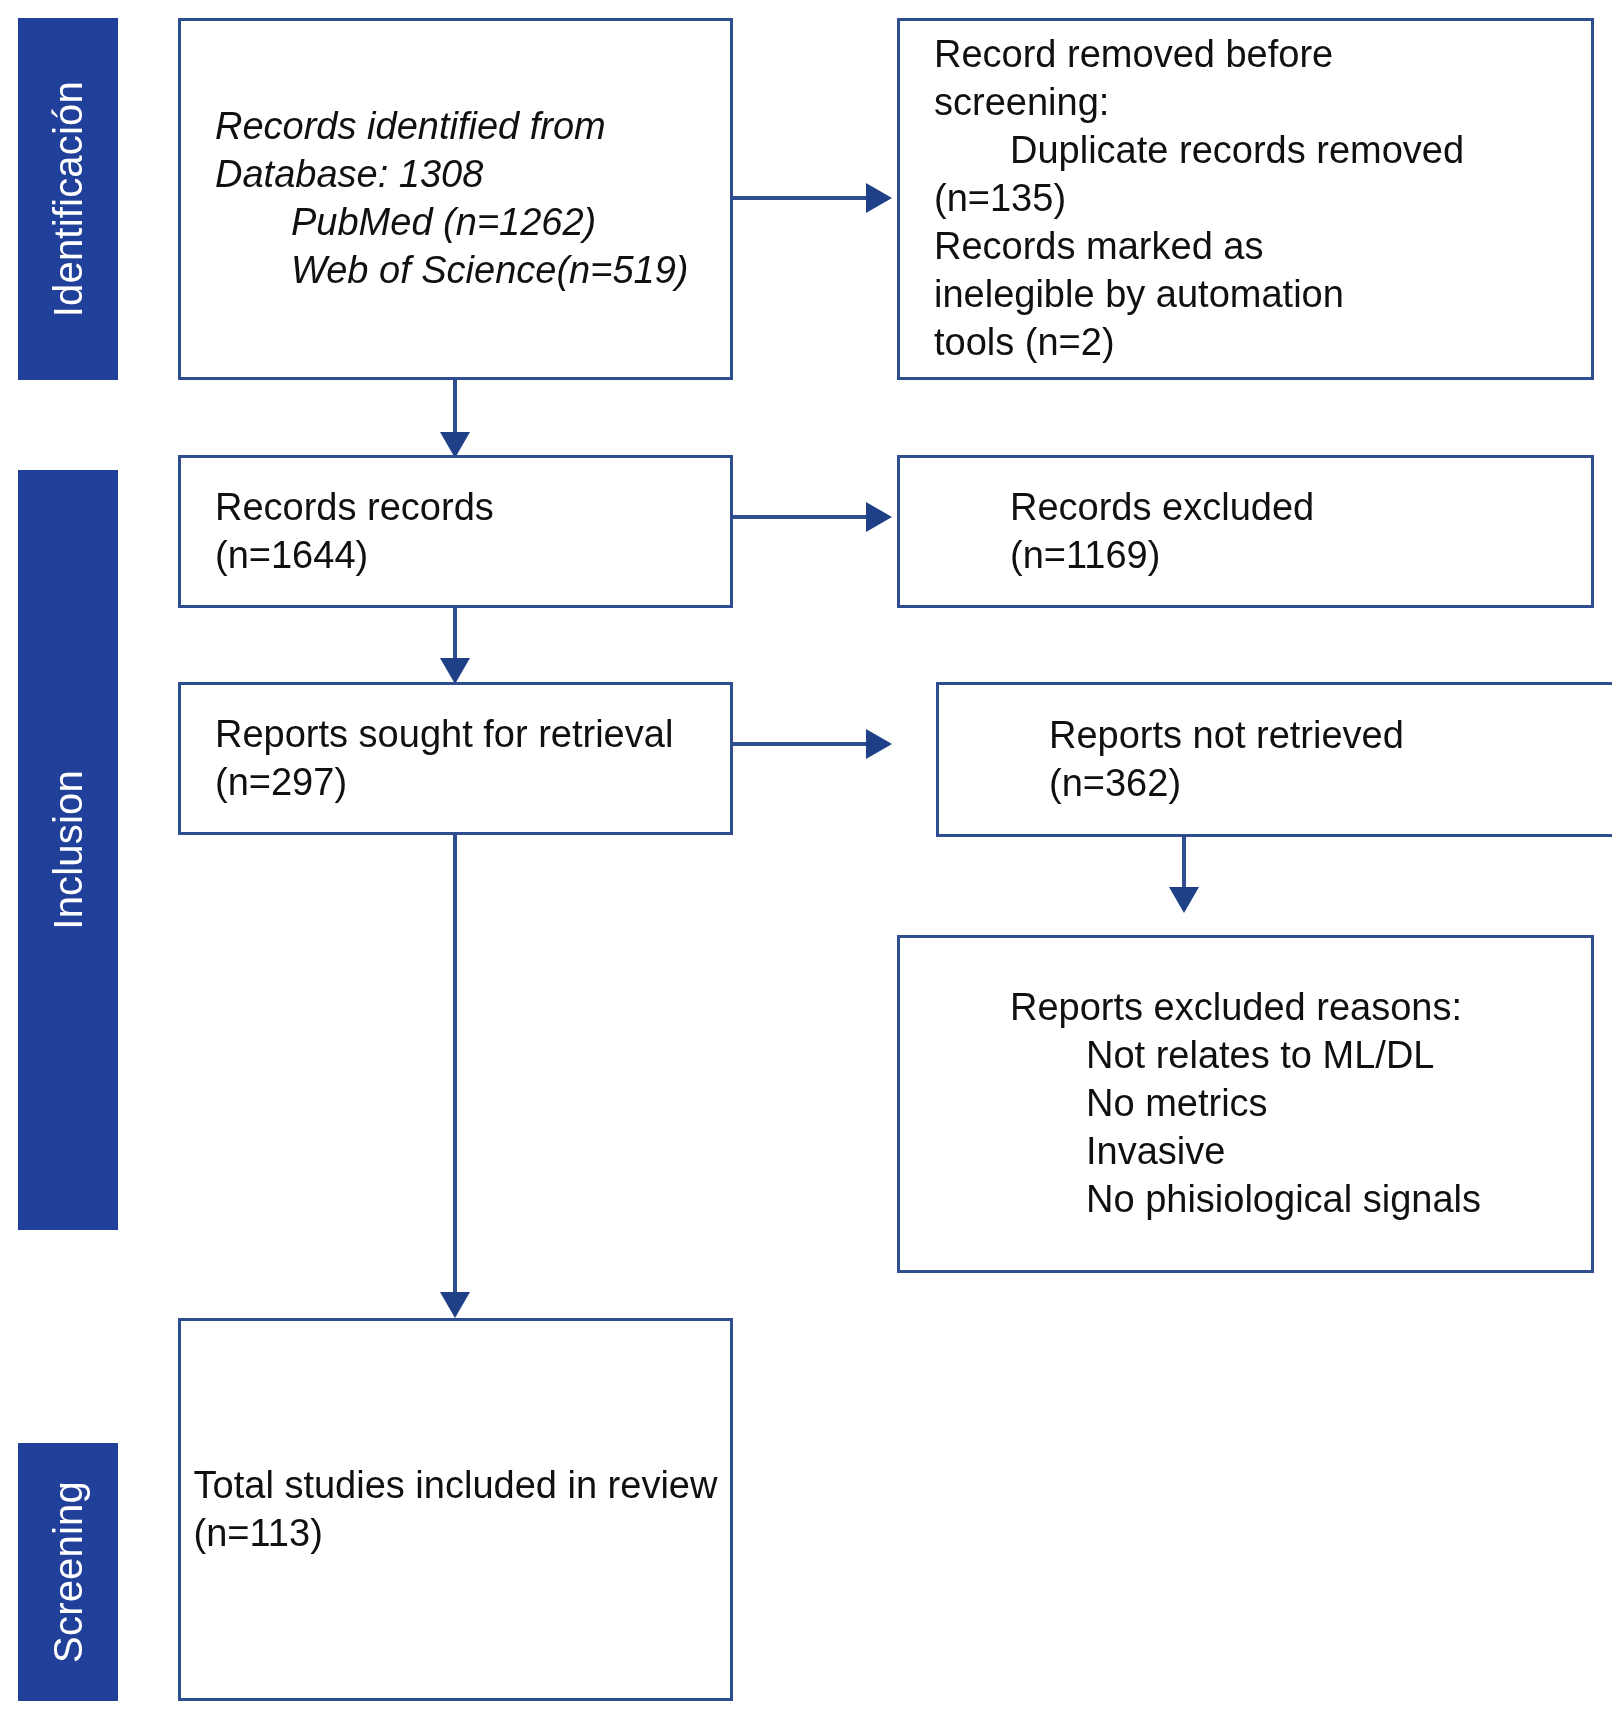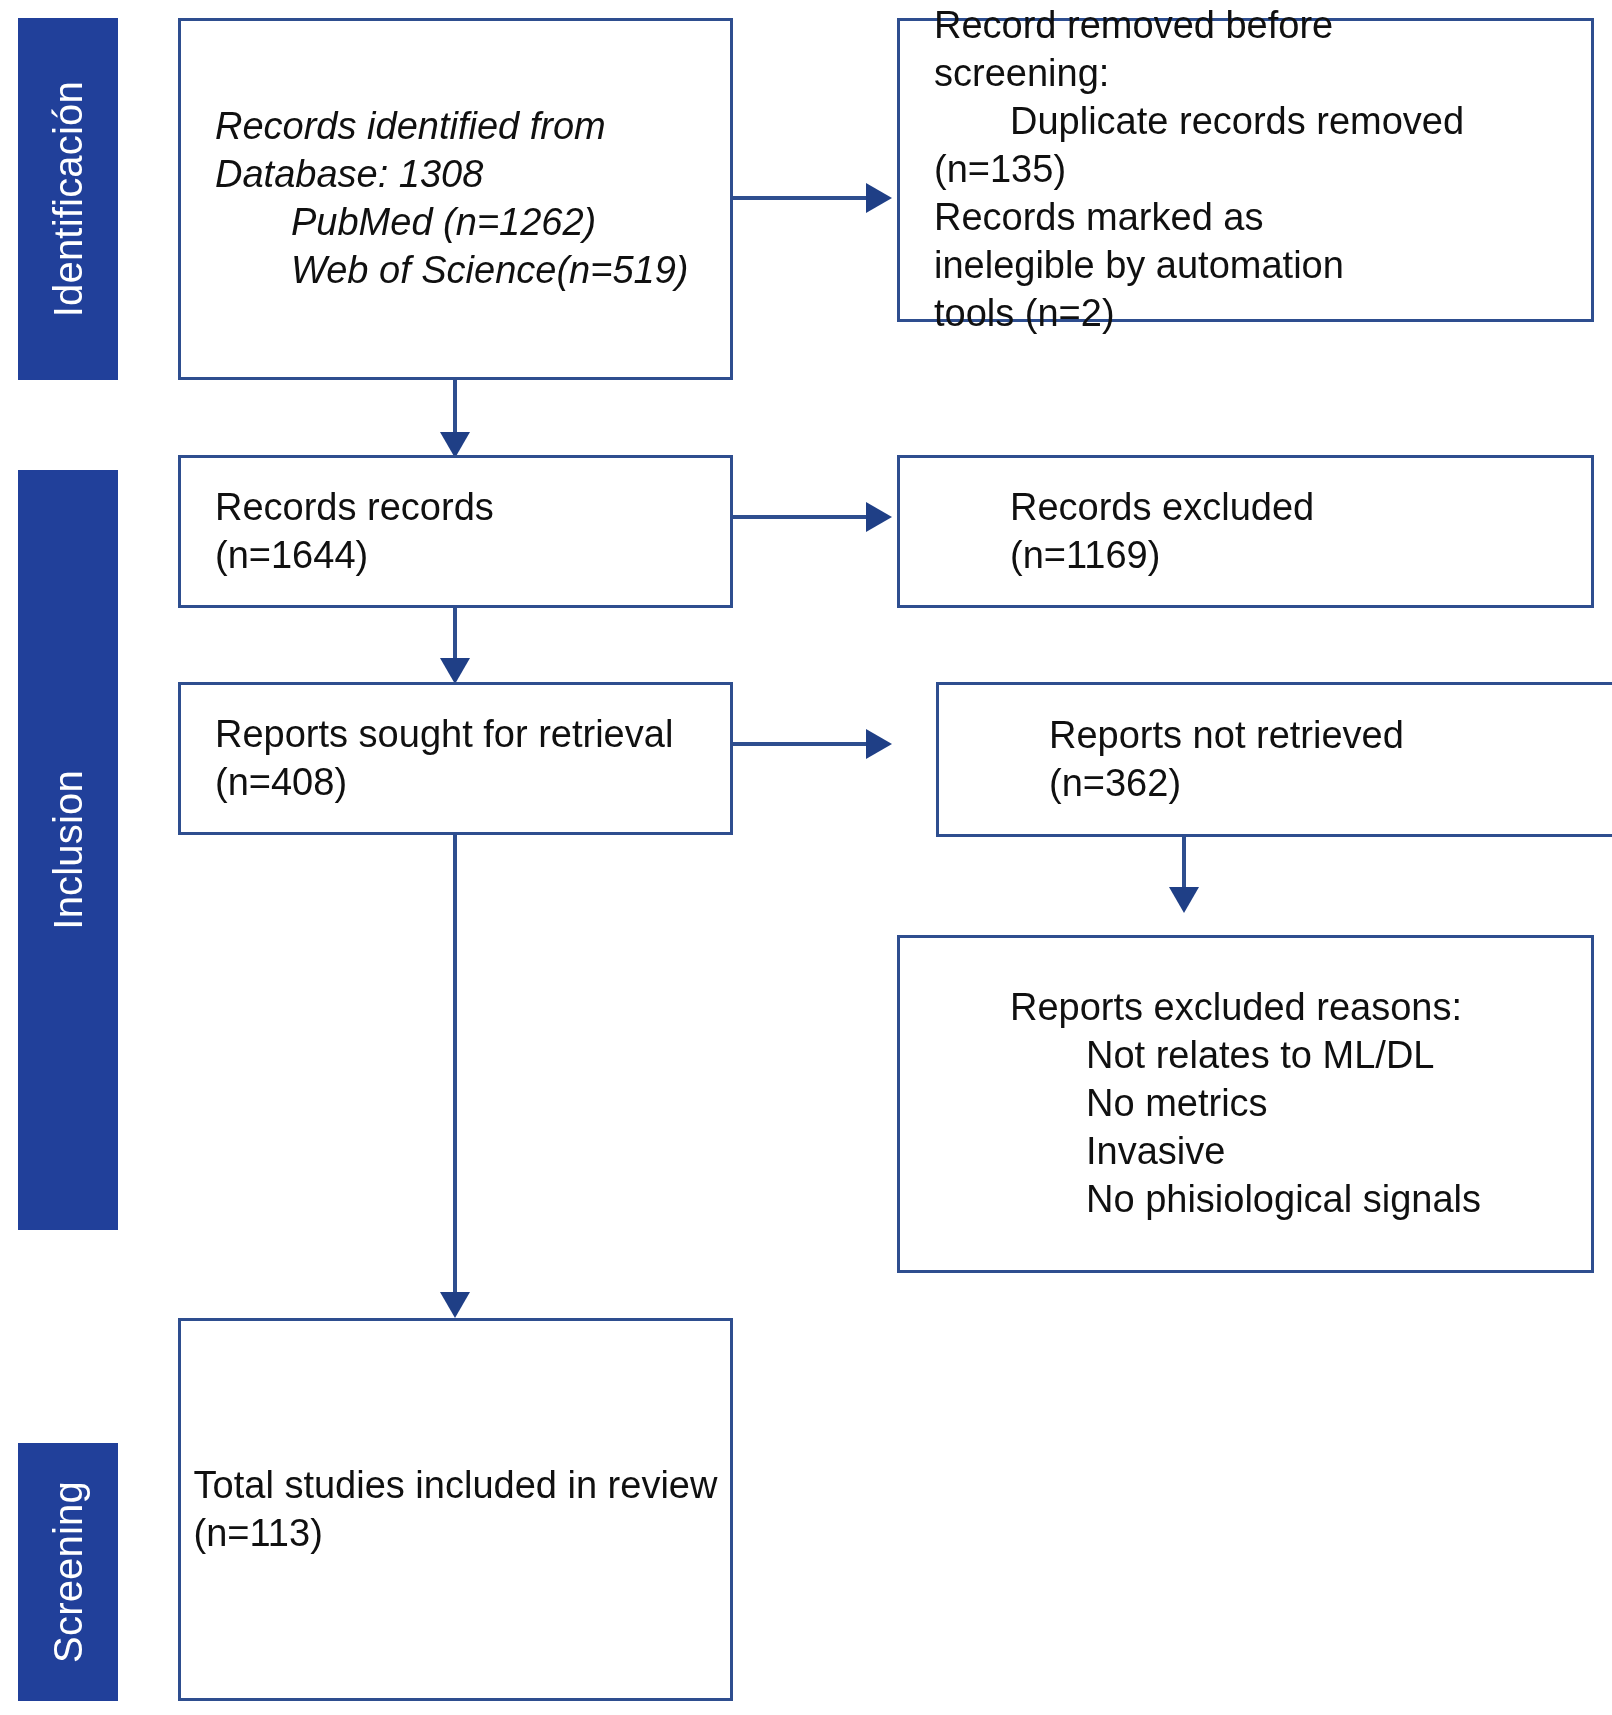--- a/index.html
+++ b/index.html
@@ -126,21 +126,21 @@
 
   <div class="flow-box" style="left:178px; top:18px; width:555px; height:362px;font-style:italic;">
     <div class="box-text">
       <span class="line">Records identified from</span>
       <span class="line">Database: 1308</span>
       <span class="line indent">PubMed (n=1262)</span>
       <span class="line indent">Web of Science(n=519)</span>
     </div>
   </div>
 
-  <div class="flow-box" style="left:897px; top:18px; width:697px; height:304px;">
+  <div class="flow-box" style="left:897px; top:18px; width:697px; height:362px;">
     <div class="box-text">
       <span class="line">Record removed before</span>
       <span class="line">screening:</span>
       <span class="line indent">Duplicate records removed</span>
       <span class="line">(n=135)</span>
       <span class="line">Records marked as</span>
       <span class="line">inelegible by automation</span>
       <span class="line">tools (n=2)</span>
     </div>
   </div>
@@ -155,21 +155,21 @@
   <div class="flow-box" style="left:897px; top:455px; width:697px; height:153px;">
     <div class="box-text">
       <span class="line indent">Records excluded</span>
       <span class="line indent">(n=1169)</span>
     </div>
   </div>
 
   <div class="flow-box" style="left:178px; top:682px; width:555px; height:153px;">
     <div class="box-text">
       <span class="line">Reports sought for retrieval</span>
-      <span class="line">(n=408)</span>
+      <span class="line">(n=297)</span>
     </div>
   </div>
 
   <div class="flow-box" style="left:936px; top:682px; width:697px; height:155px;">
     <div class="box-text">
       <span class="line indent">Reports not retrieved</span>
       <span class="line indent">(n=362)</span>
     </div>
   </div>
 

